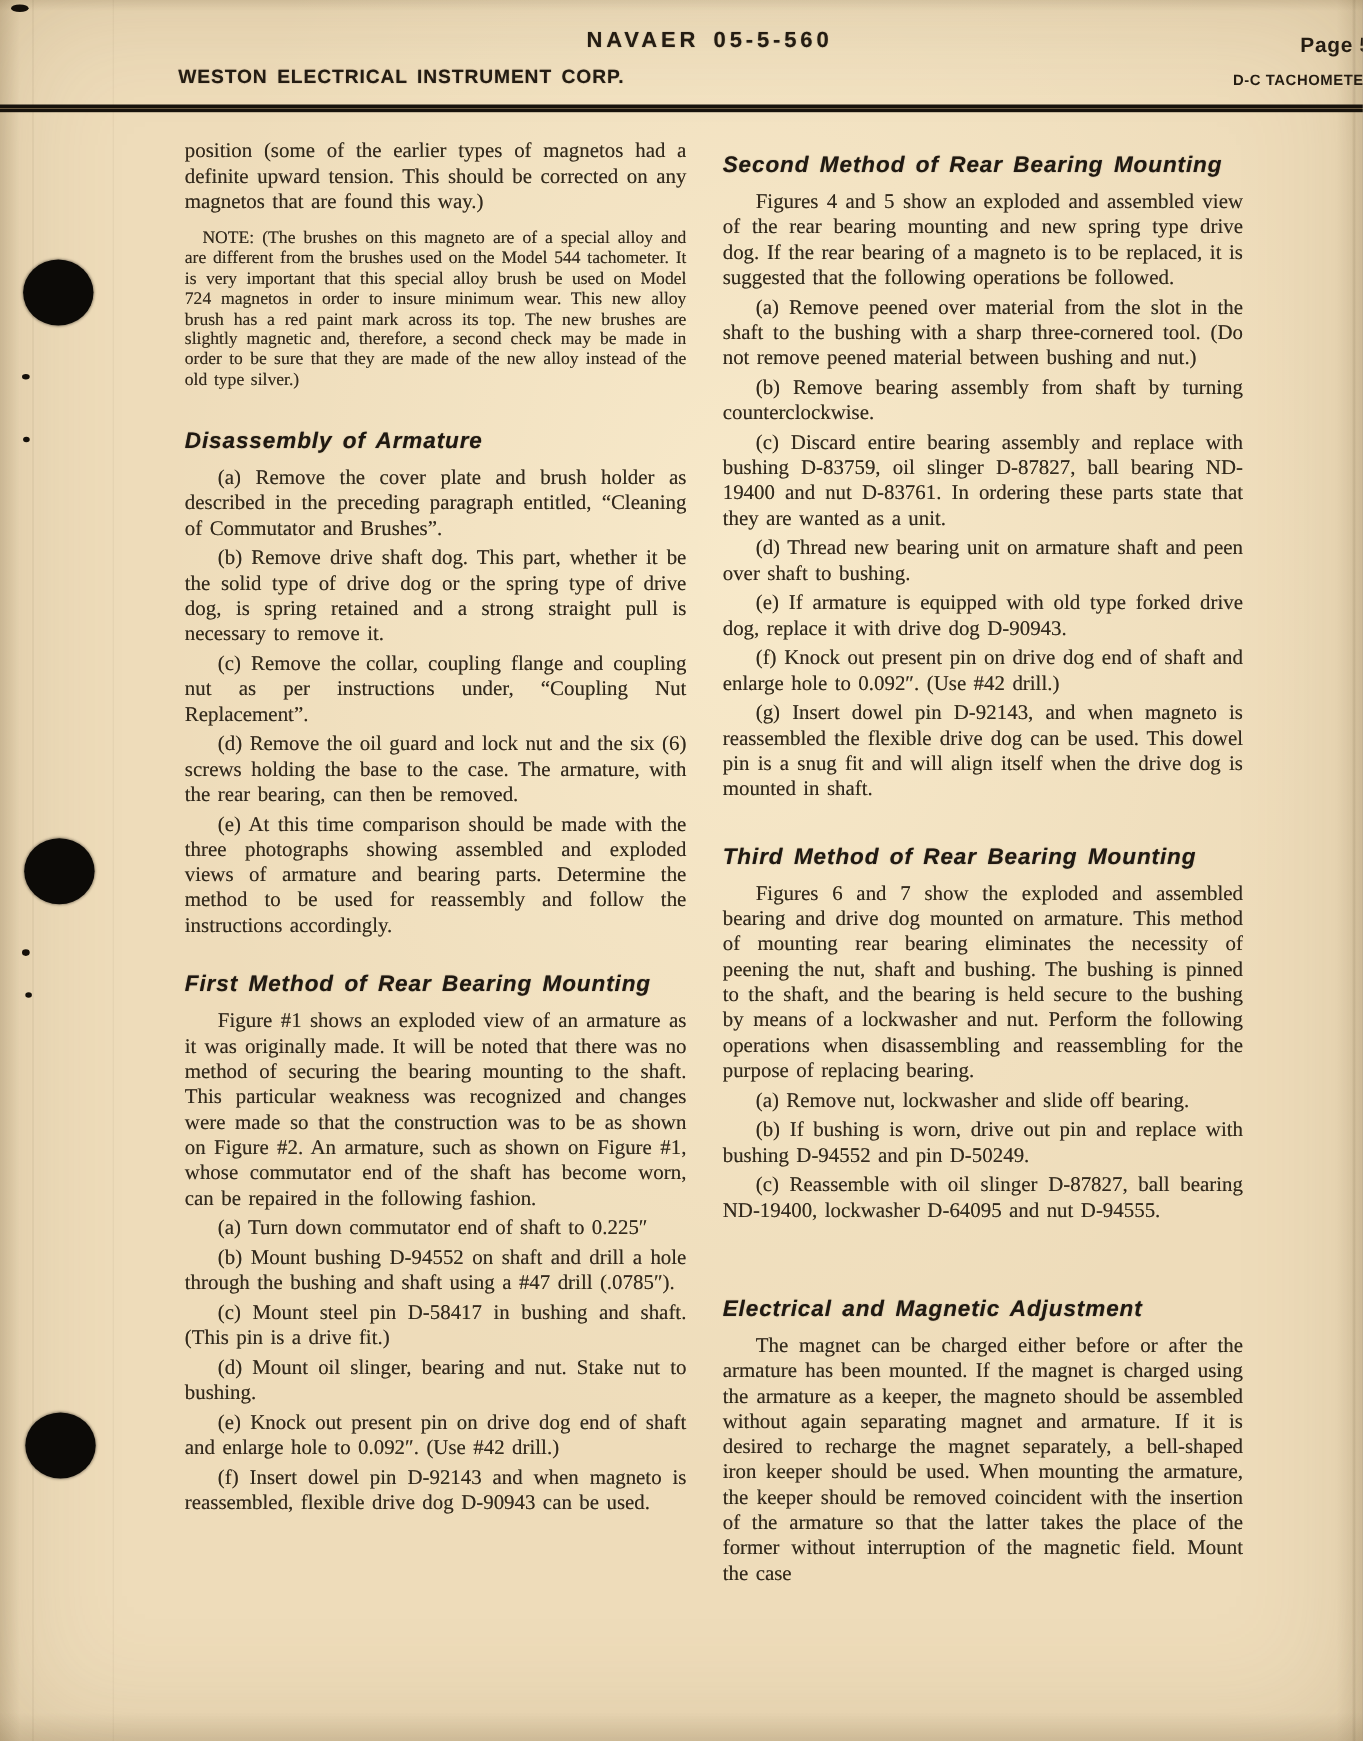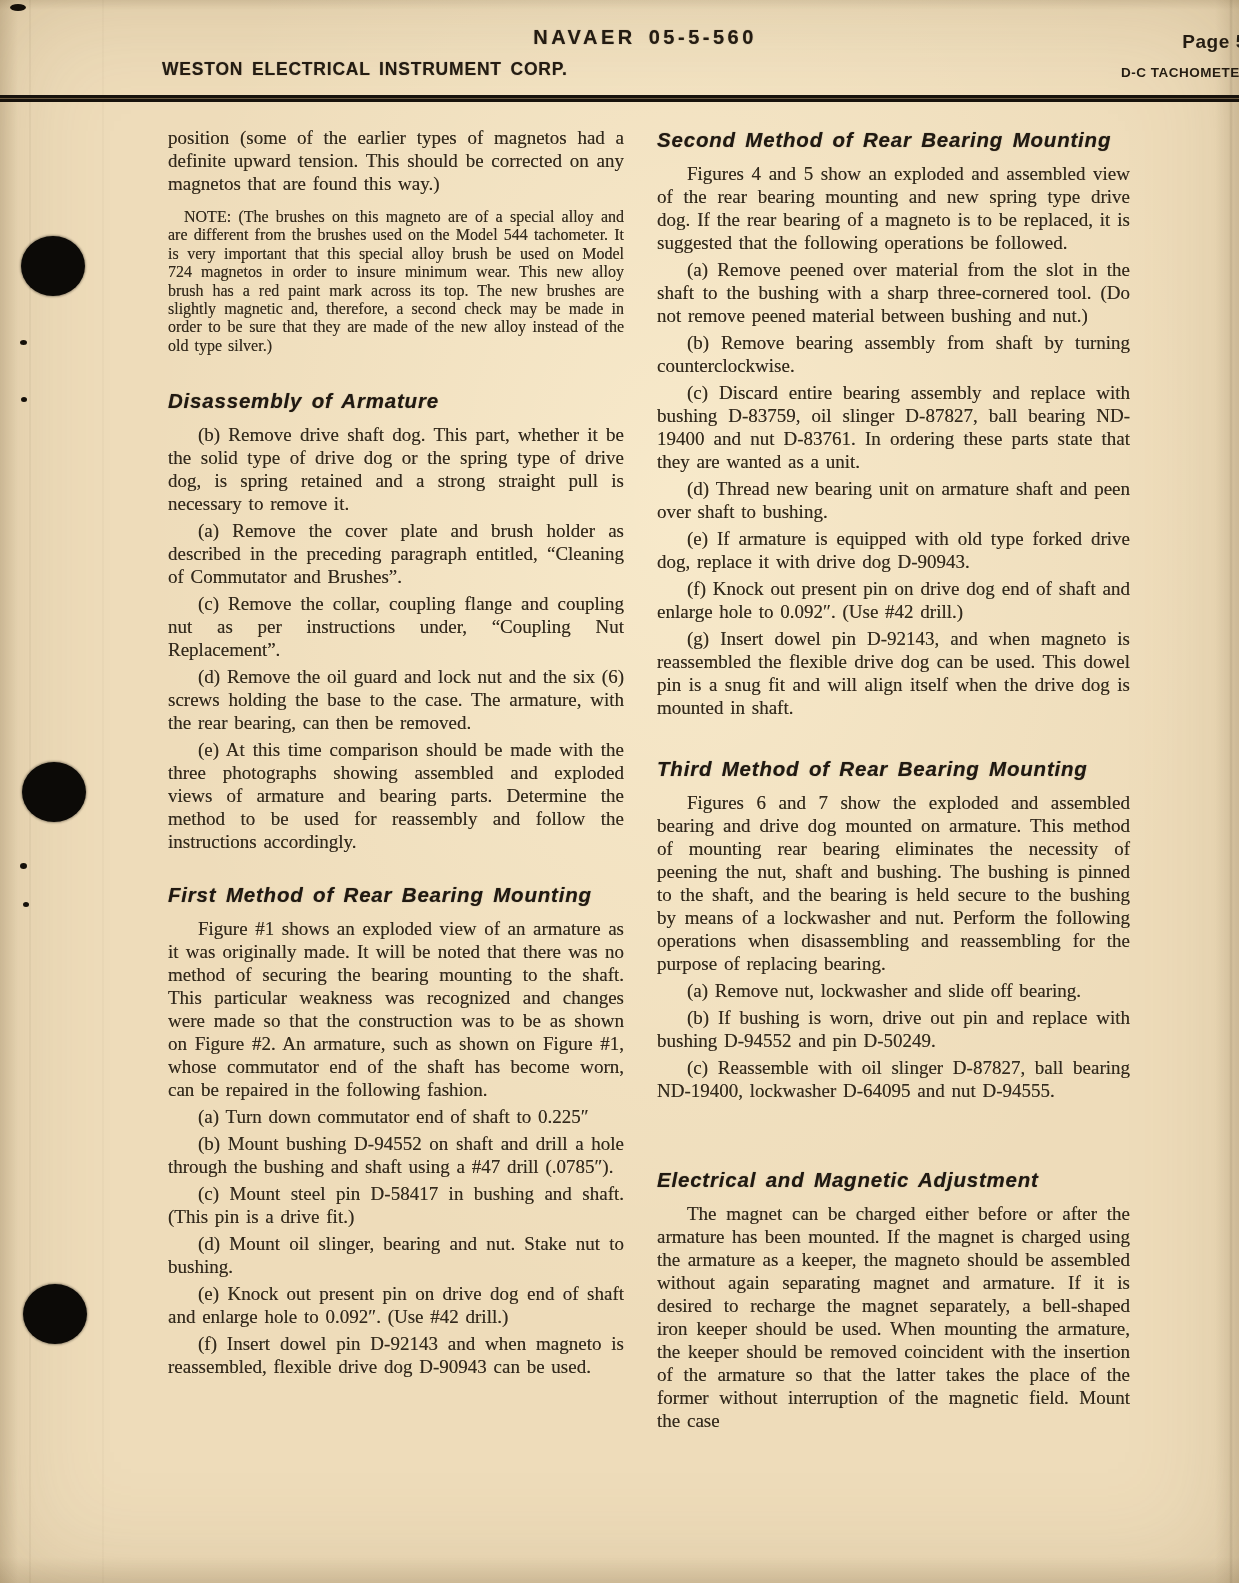--- a/index.html
+++ b/index.html
@@ -51,21 +51,21 @@
     position:absolute;right:29px;top:65px;
     font-family:"Liberation Sans", sans-serif;font-weight:700;
     font-size:13.5px;letter-spacing:0.5px;color:#241c12;white-space:nowrap;
   }
   .rule{
     position:absolute;left:0;top:95px;width:100%;height:7px;
     background:linear-gradient(180deg, var(--rule) 0 3px, #6b5a40 3px 4px, var(--rule) 4px 7px);
   }
   .col{position:absolute;top:122px;}
   .col-left{left:168px;width:456px;}
-  .col-right{left:657px;top:128px;width:473px;}
+  .col-right{left:657px;top:138px;width:473px;}
   .para, .note{
     text-align:justify;
     margin:4px 0 4px 0;
     text-indent:30px;
     word-spacing:2px;
     text-shadow:0 0 0.6px rgba(50,41,28,0.55);
     font-family:Liberation Serif, serif;
   }
   .para{font-size:19px;line-height:23px;}
   .para.noindent{text-indent:0;}
@@ -91,22 +91,22 @@
     <div class="page-label">Page 5</div>
     <div class="company">WESTON ELECTRICAL INSTRUMENT CORP.</div>
     <div class="subject">D-C TACHOMETER</div>
     <div class="rule"></div>
   </div>
 
   <div class="col col-left">
       <div class="para noindent">position (some of the earlier types of magnetos had a definite upward tension.  This should be corrected on any magnetos that are found this way.)</div>
       <div class="note">NOTE:  (The brushes on this magneto are of a special alloy and are different from the brushes used on the Model 544 tachometer.  It is very important that this special alloy brush be used on Model 724 magnetos in order to insure minimum wear.  This new alloy brush has a red paint mark across its top.  The new brushes are slightly magnetic and, therefore, a second check may be made in order to be sure that they are made of the new alloy instead of the old type silver.)</div>
       <div class="heading" style="margin-top: 34px;">Disassembly of Armature</div>
+      <div class="para">(a)  Remove the cover plate and brush holder as described in the preceding paragraph entitled, “Cleaning of Commutator and Brushes”.</div>
       <div class="para">(b)  Remove drive shaft dog.  This part, whether it be the solid type of drive dog or the spring type of drive dog, is spring retained and a strong straight pull is necessary to remove it.</div>
-      <div class="para">(a)  Remove the cover plate and brush holder as described in the preceding paragraph entitled, “Cleaning of Commutator and Brushes”.</div>
       <div class="para">(c)  Remove the collar, coupling flange and coupling nut as per instructions under, “Coupling Nut Replacement”.</div>
       <div class="para">(d)  Remove the oil guard and lock nut and the six (6) screws holding the base to the case.  The armature, with the rear bearing, can then be removed.</div>
       <div class="para">(e)  At this time comparison should be made with the three photographs showing assembled and exploded views of armature and bearing parts.  Determine the method to be used for reassembly and follow the instructions accordingly.</div>
       <div class="heading" style="margin-top: 30px;">First Method of Rear Bearing Mounting</div>
       <div class="para">Figure #1 shows an exploded view of an armature as it was originally made.  It will be noted that there was no method of securing the bearing mounting to the shaft.  This particular weakness was recognized and changes were made so that the construction was to be as shown on Figure #2. An armature, such as shown on Figure #1, whose commutator end of the shaft has become worn, can be repaired in the following fashion.</div>
       <div class="para">(a)  Turn down commutator end of shaft to 0.225″</div>
       <div class="para">(b)  Mount bushing D-94552 on shaft and drill a hole through the bushing and shaft using a #47 drill (.0785″).</div>
       <div class="para">(c)  Mount steel pin D-58417 in bushing and shaft.  (This pin is a drive fit.)</div>
       <div class="para">(d)  Mount oil slinger, bearing and nut.  Stake nut to bushing.</div>
       <div class="para">(e)  Knock out present pin on drive dog end of shaft and enlarge hole to 0.092″.  (Use #42 drill.)</div>

